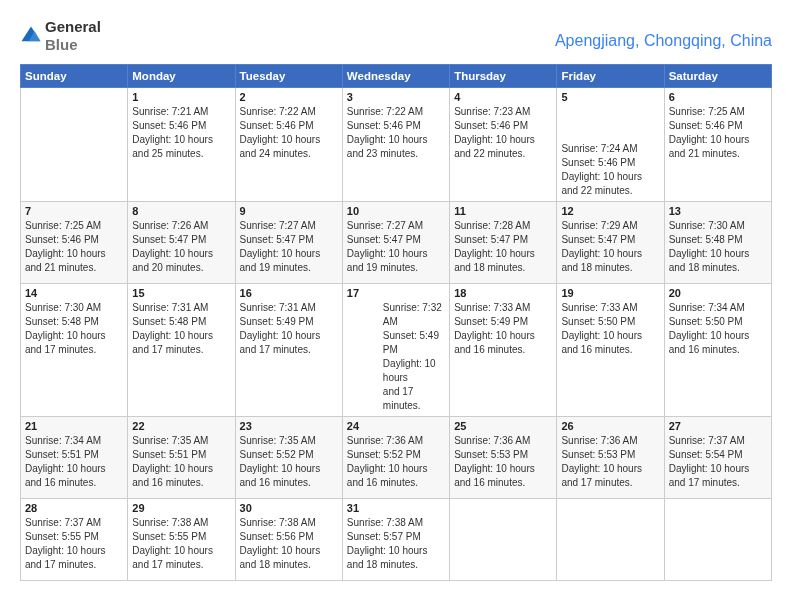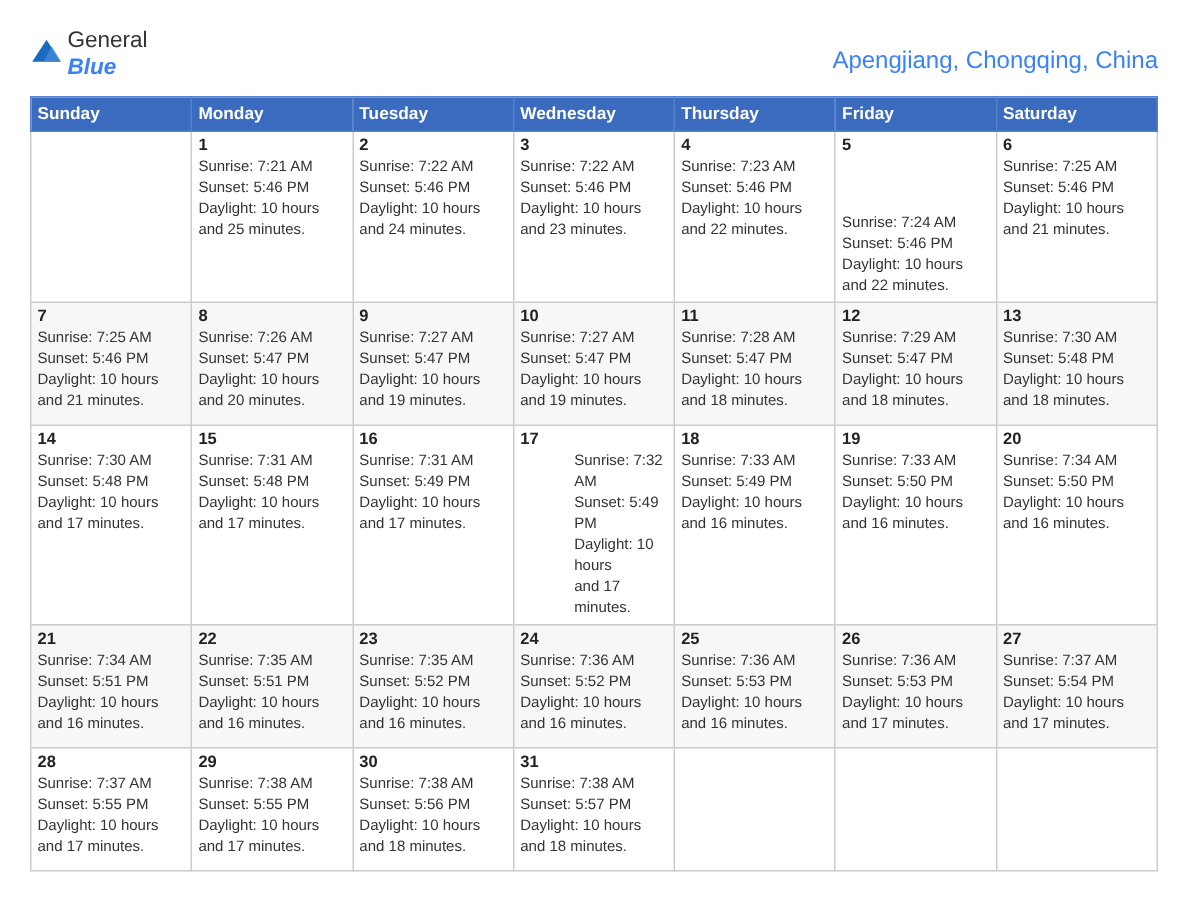--- a/index.html
+++ b/index.html
@@ -20,28 +20,27 @@
       justify-content: space-between;
       align-items: flex-start;
       margin-bottom: 10px;
     }
     .logo {
       display: flex;
       align-items: center;
     }
     .logo-text-general {
       font-size: 15px;
-      font-weight: normal;
+      font-weight: bold;
       color: #333;
     }
     .logo-text-blue {
       font-size: 15px;
       font-weight: bold;
-      color: #3b82f6;
-      font-style: italic;
+      color: #737373;
     }
     .logo-icon {
       width: 22px;
       height: 22px;
       margin-right: 3px;
     }
     .title-area {
       text-align: right;
     }
     .month-title {

